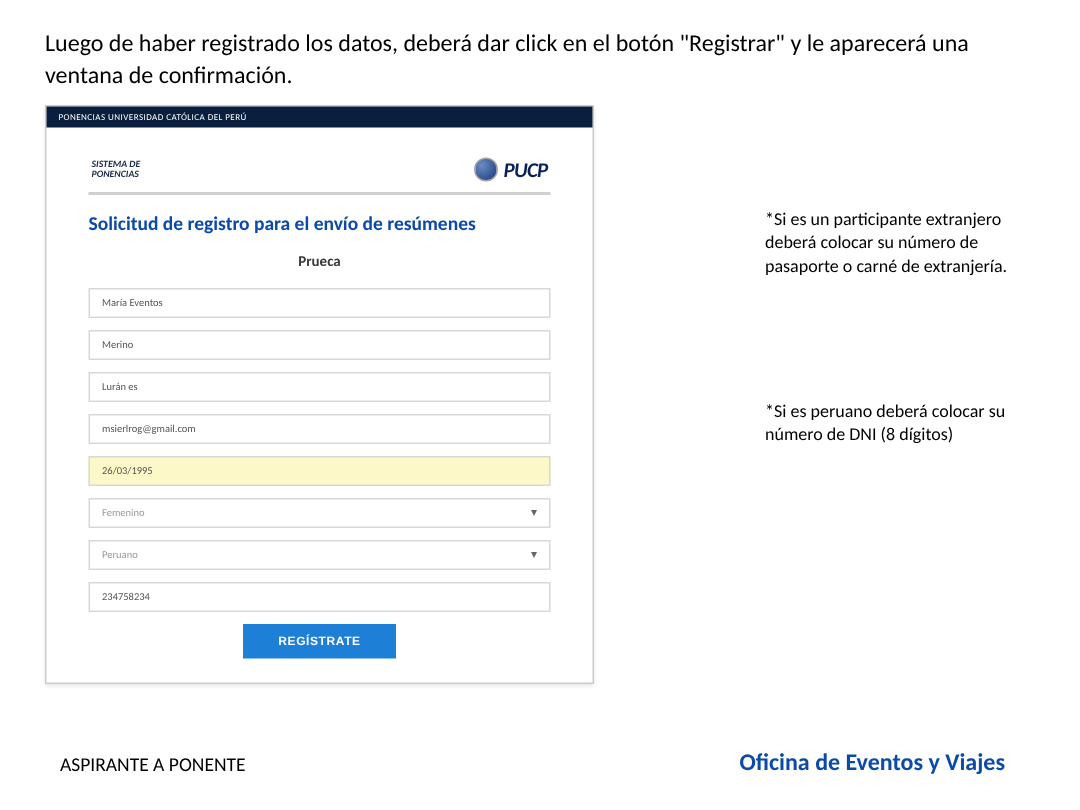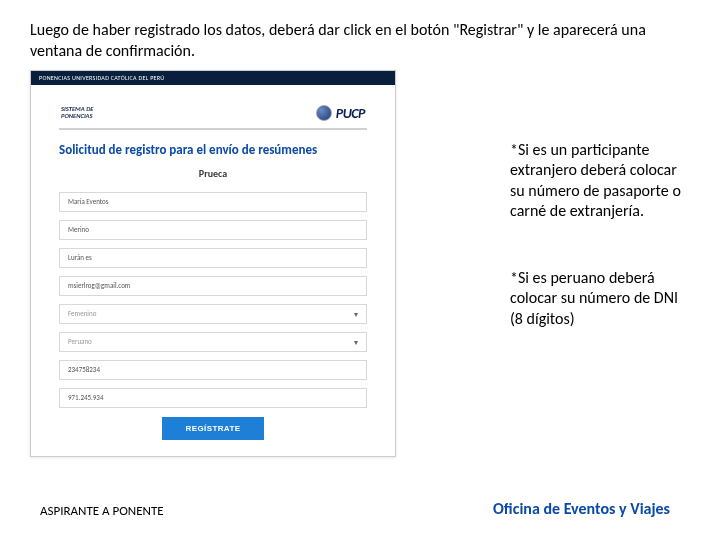--- a/index.html
+++ b/index.html
@@ -117,21 +117,21 @@
     font-size: 8px;
     font-weight: 700;
     padding: 7px 24px;
     border: none;
     letter-spacing: 0.4px;
   }
   .note {
     position: absolute;
     right: 30px;
     width: 180px;
-    font-size: 16px;
+    font-size: 12px;
     line-height: 1.28;
     color: #000;
   }
   .note1 { top: 140px; }
   .note2 { top: 268px; }
   .footer-left {
     position: absolute;
     left: 40px;
     bottom: 22px;
     font-size: 13px;
@@ -173,33 +173,33 @@
       </div>
     <div class="field">
         <span class="value">Merino</span>
       </div>
     <div class="field">
         <span class="value">Lurán es</span>
       </div>
     <div class="field">
         <span class="value">msierlrog@gmail.com</span>
       </div>
+    <div class="field highlight">
+        <span class="value">26/03/1995</span>
+      </div>
     <div class="field">
         <span class="placeholder">Femenino</span>
         <span class="chevron">▾</span>
       </div>
     <div class="field">
         <span class="placeholder">Peruano</span>
         <span class="chevron">▾</span>
       </div>
     <div class="field">
         <span class="value">234758234</span>
-      </div>
-    <div class="field">
-        <span class="value">971.245.934</span>
       </div>
 
     <div class="submit-wrap">
       <button class="submit-btn">REGÍSTRATE</button>
     </div>
   </div>
 </div>
 
 <div class="note note1">*Si es un participante extranjero deberá colocar su número de pasaporte o carné de extranjería.</div>
 <div class="note note2">*Si es peruano deberá colocar su número de DNI (8 dígitos)</div>

